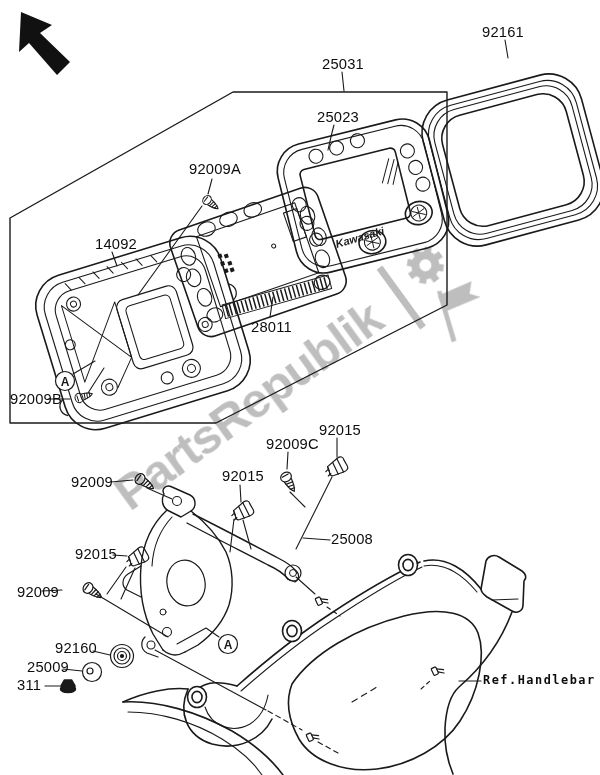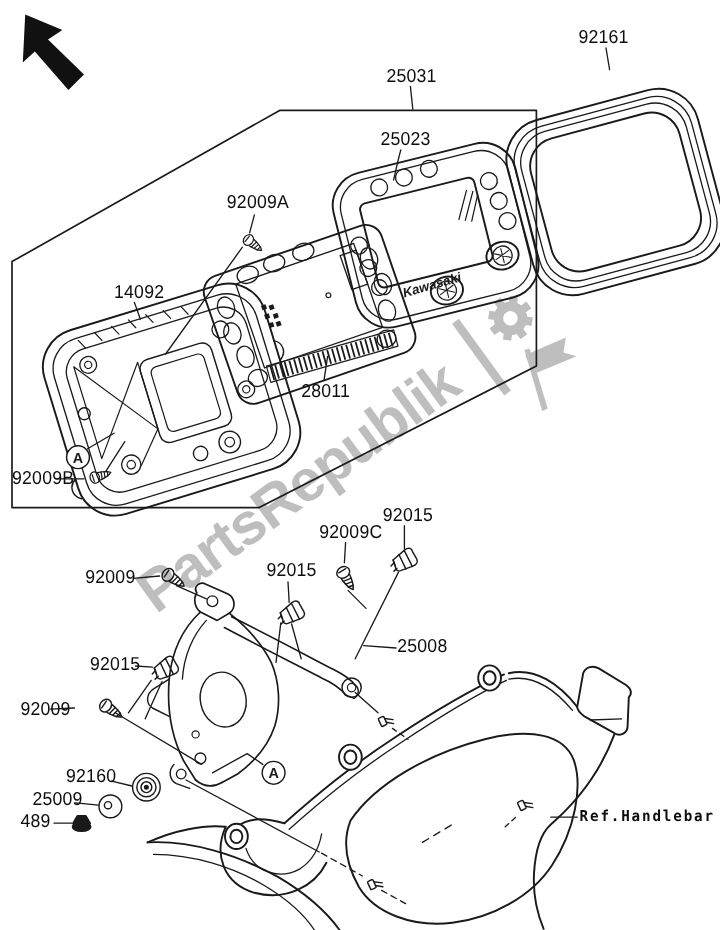--- a/index.html
+++ b/index.html
@@ -272,16 +272,16 @@
 <div class="plabel" style="left:10px;top:391px;">92009B</div>
 <div class="plabel" style="left:71px;top:474px;">92009</div>
 <div class="plabel" style="left:222px;top:468px;">92015</div>
 <div class="plabel" style="left:266px;top:436px;">92009C</div>
 <div class="plabel" style="left:319px;top:422px;">92015</div>
 <div class="plabel" style="left:331px;top:531px;">25008</div>
 <div class="plabel" style="left:75px;top:546px;">92015</div>
 <div class="plabel" style="left:17px;top:584px;">92009</div>
 <div class="plabel" style="left:55px;top:640px;">92160</div>
 <div class="plabel" style="left:27px;top:659px;">25009</div>
-<div class="plabel" style="left:17px;top:677px;">489</div>
+<div class="plabel" style="left:17px;top:677px;">311</div>
 <div class="plabel mono" style="left:483px;top:674px;">Ref.Handlebar</div>
 
 </div>
 
 </body></html>

